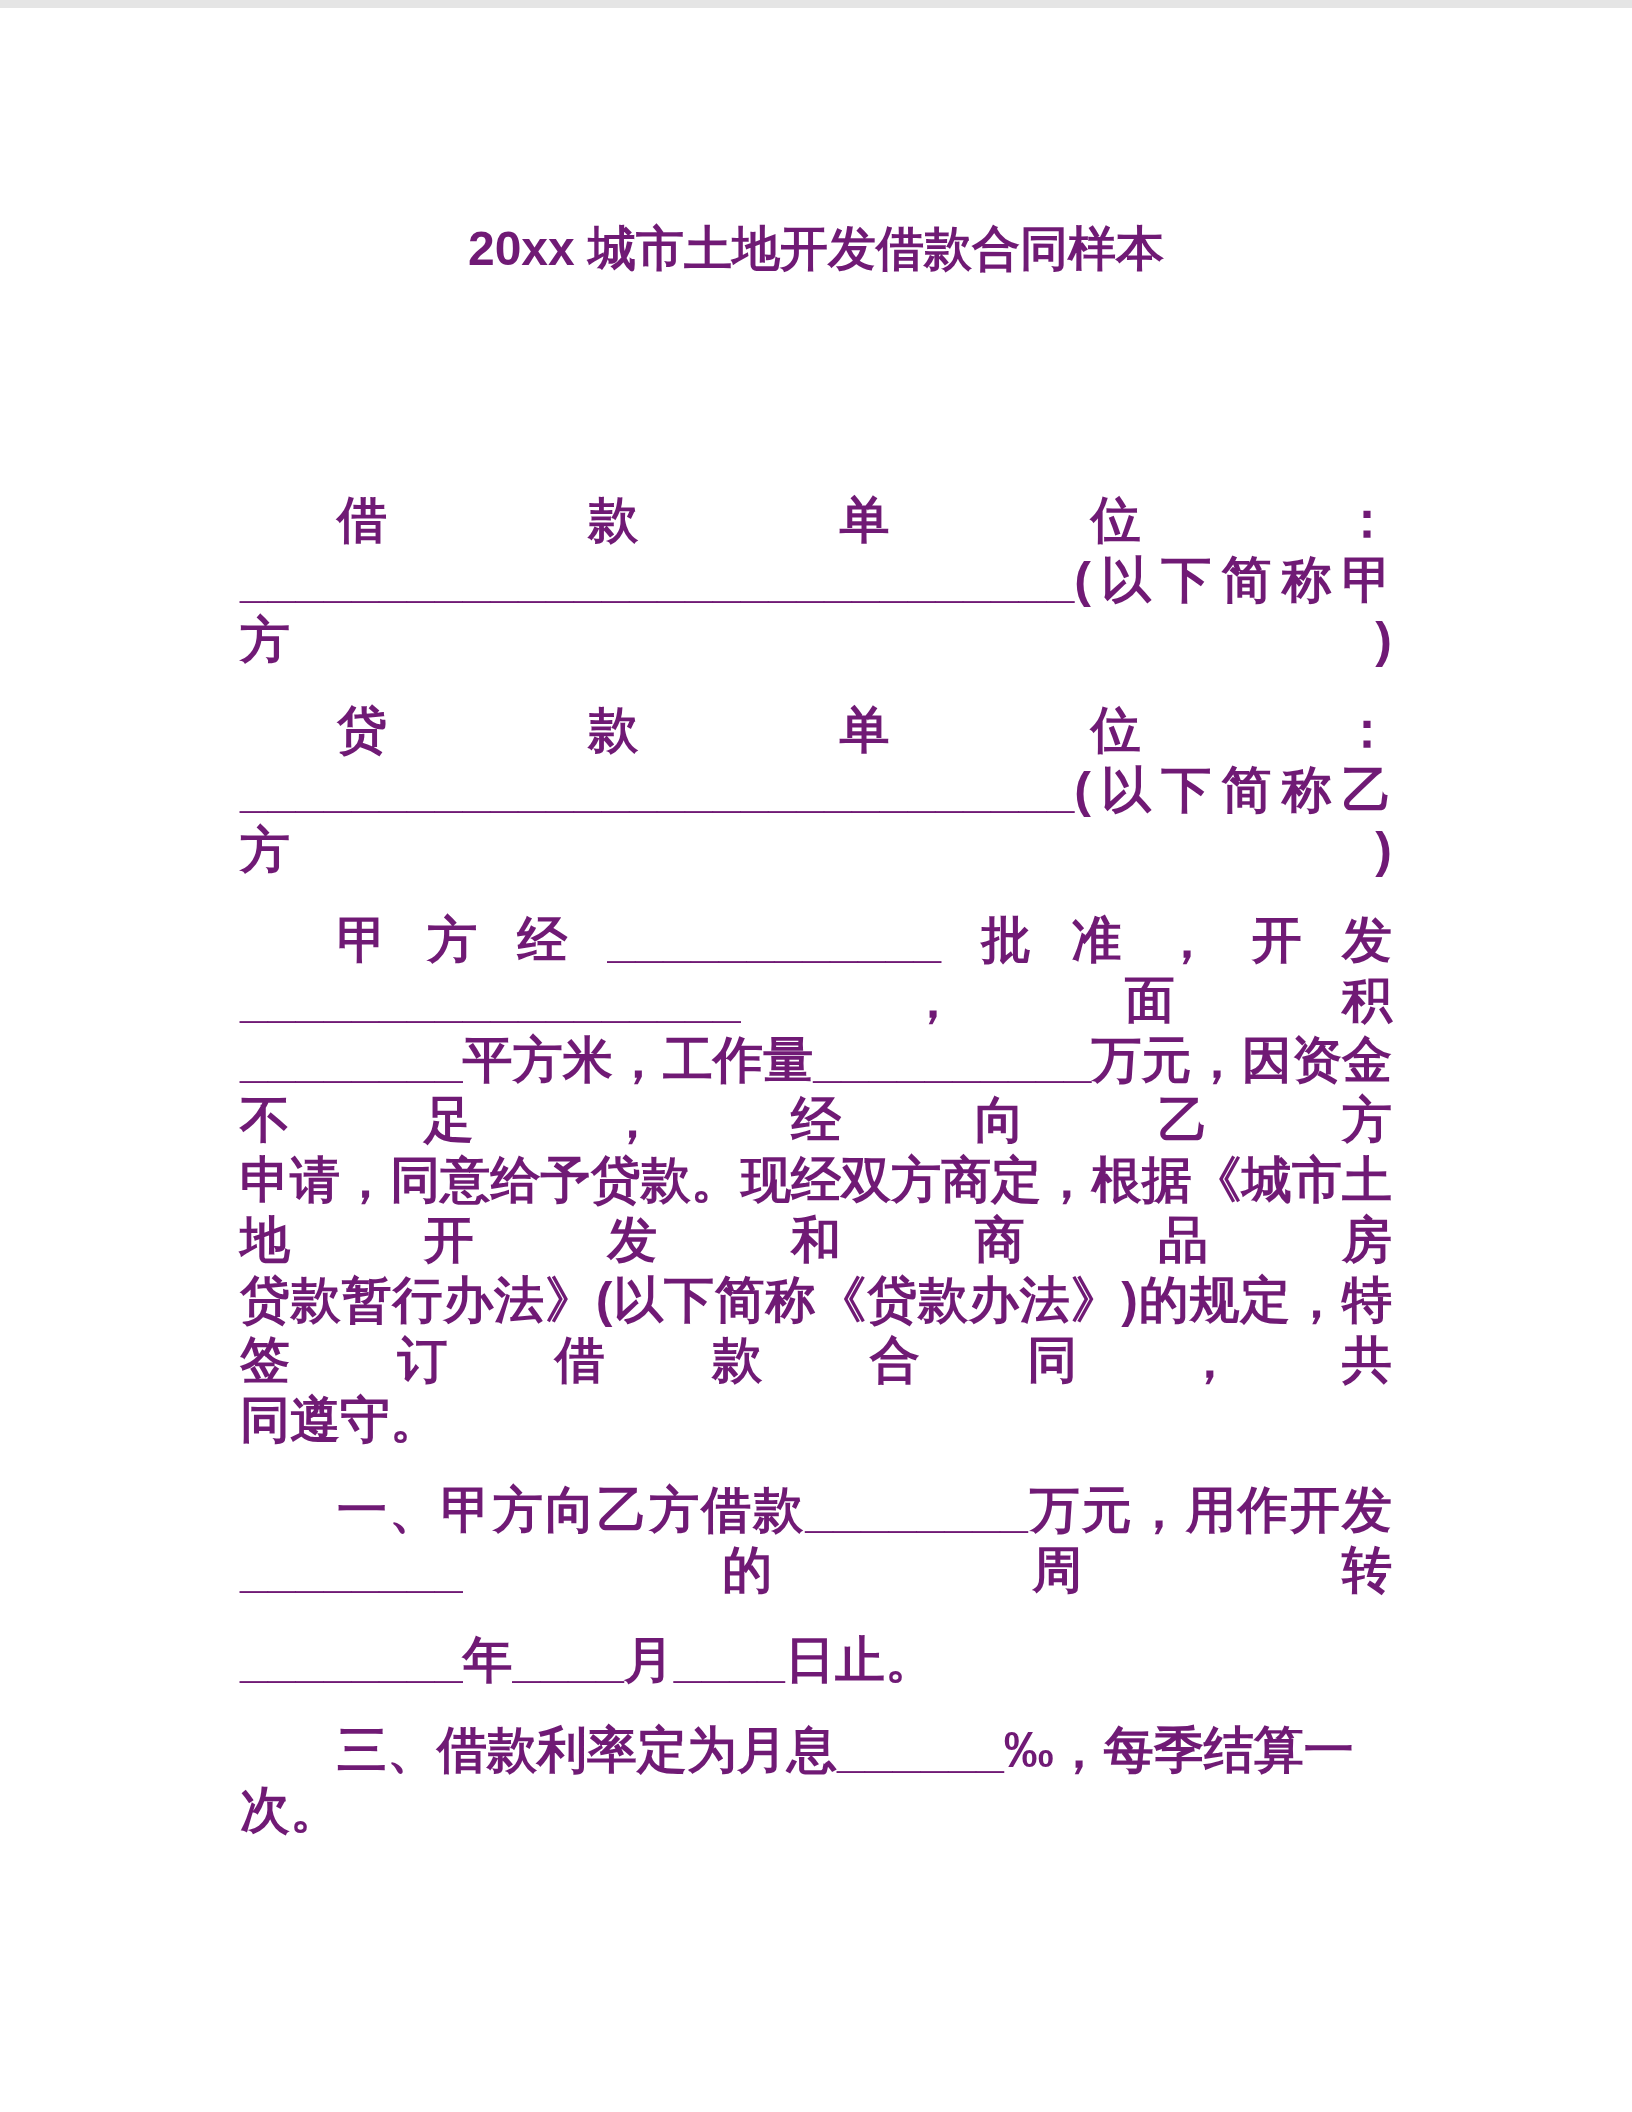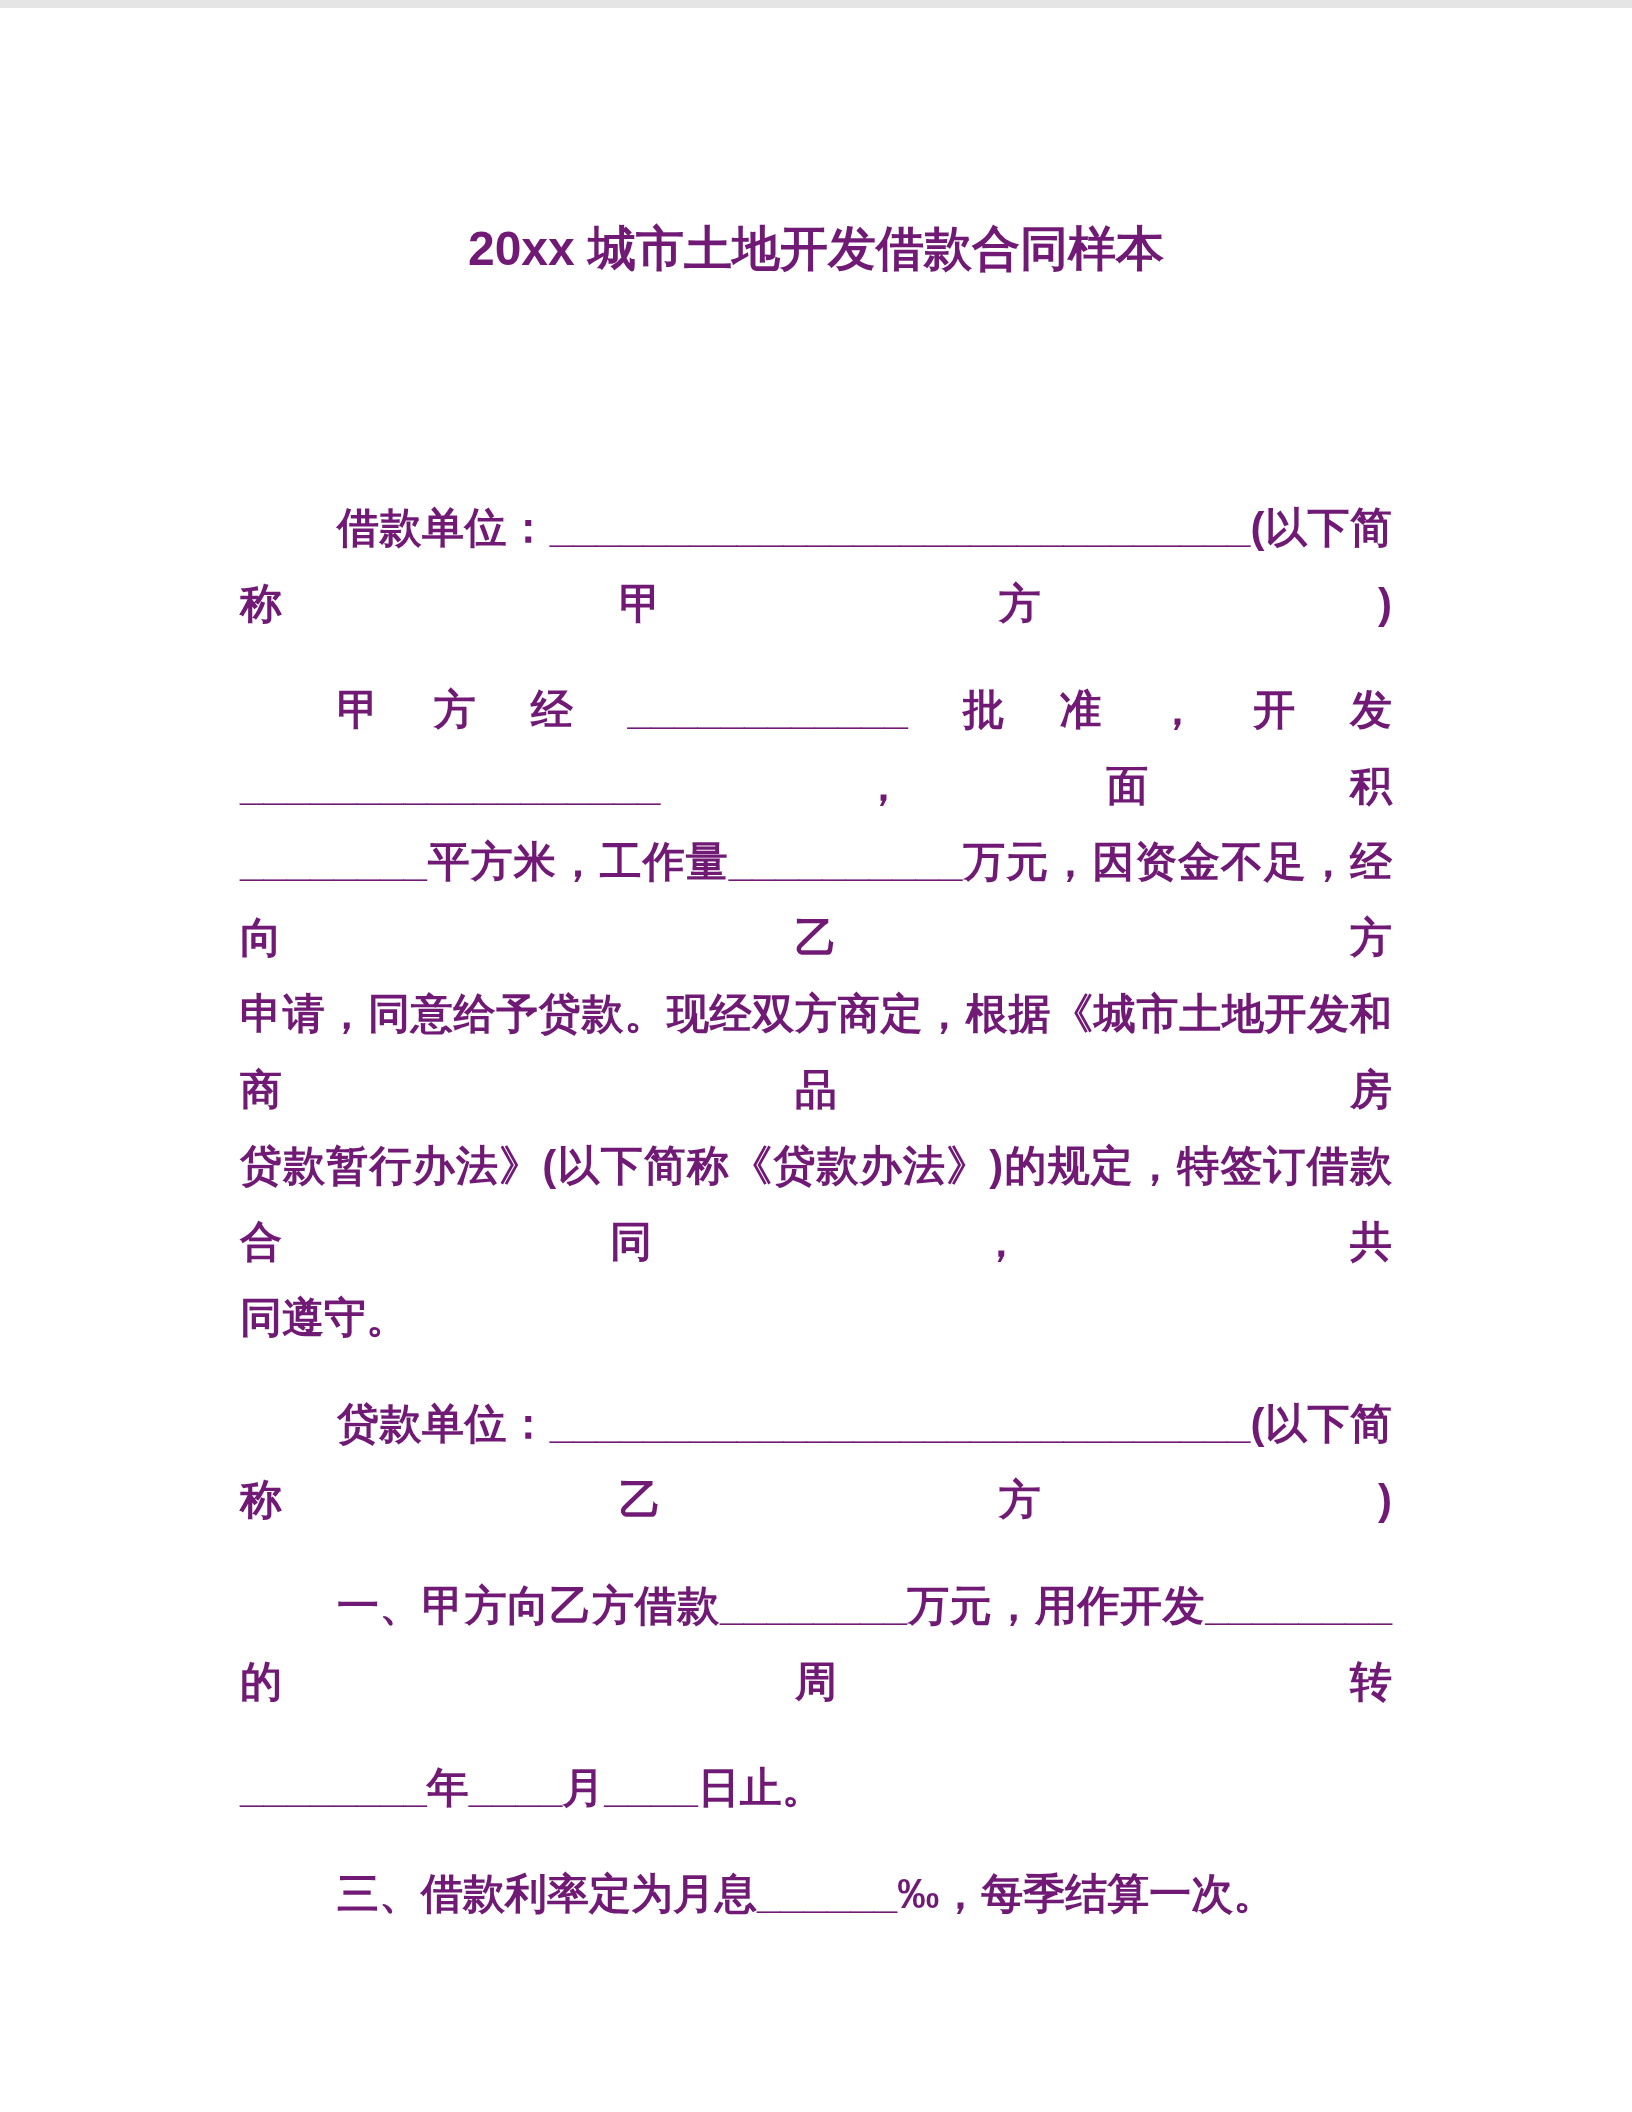--- a/index.html
+++ b/index.html
@@ -20,49 +20,49 @@
   }
   .title {
     font-size:48px;
     line-height:62px;
     text-align:center;
     margin:0 0 210px 0;
     white-space:nowrap;
   }
   .para { margin:0 0 30px 0; }
   .line {
-    font-size:42px;
-    line-height:76px;
+    font-size:50px;
+    line-height:60px;
     text-align:left;
   }
   .line.fill {
     text-align:justify;
     text-align-last:justify;
   }
   .line.ind { text-indent:97px; }
 </style>
 </head>
 <body>
 
 <div class="page">
   <div class="doc">
     <h1 class="title">20xx 城市土地开发借款合同样本</h1>
     <div id="paragraphs">
         <div class="para">
           <div class="line ind fill">借款单位：______________________________(以下简称甲方)</div>
         </div>
         <div class="para">
+          <div class="line ind fill">贷款单位：______________________________(以下简称乙方)</div>
+        </div>
+        <div class="para">
           <div class="line ind fill">甲方经____________批准，开发__________________，面积</div>
           <div class="line fill">________平方米，工作量__________万元，因资金不足，经向乙方</div>
           <div class="line fill">申请，同意给予贷款。现经双方商定，根据《城市土地开发和商品房</div>
           <div class="line fill">贷款暂行办法》(以下简称《贷款办法》)的规定，特签订借款合同，共</div>
           <div class="line">同遵守。</div>
-        </div>
-        <div class="para">
-          <div class="line ind fill">贷款单位：______________________________(以下简称乙方)</div>
         </div>
         <div class="para">
           <div class="line ind fill">一、甲方向乙方借款________万元，用作开发________的周转</div>
         </div>
         <div class="para">
           <div class="line">________年____月____日止。</div>
         </div>
         <div class="para">
           <div class="line ind">三、借款利率定为月息______‰，每季结算一次。</div>
         </div>

